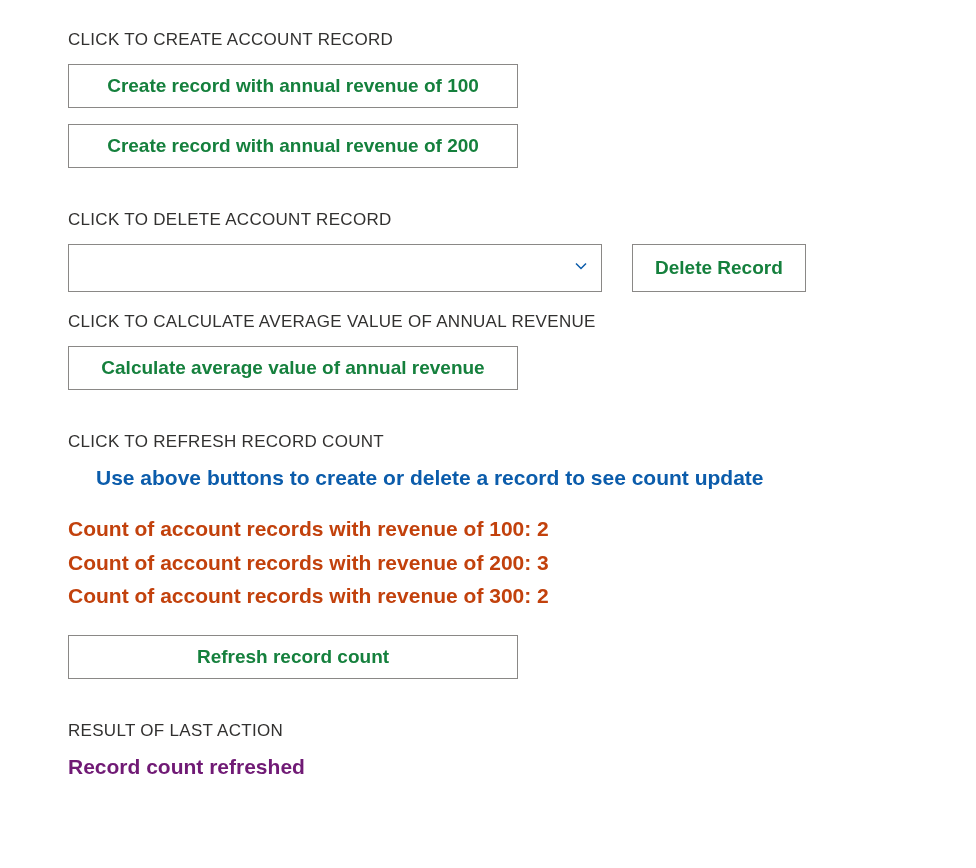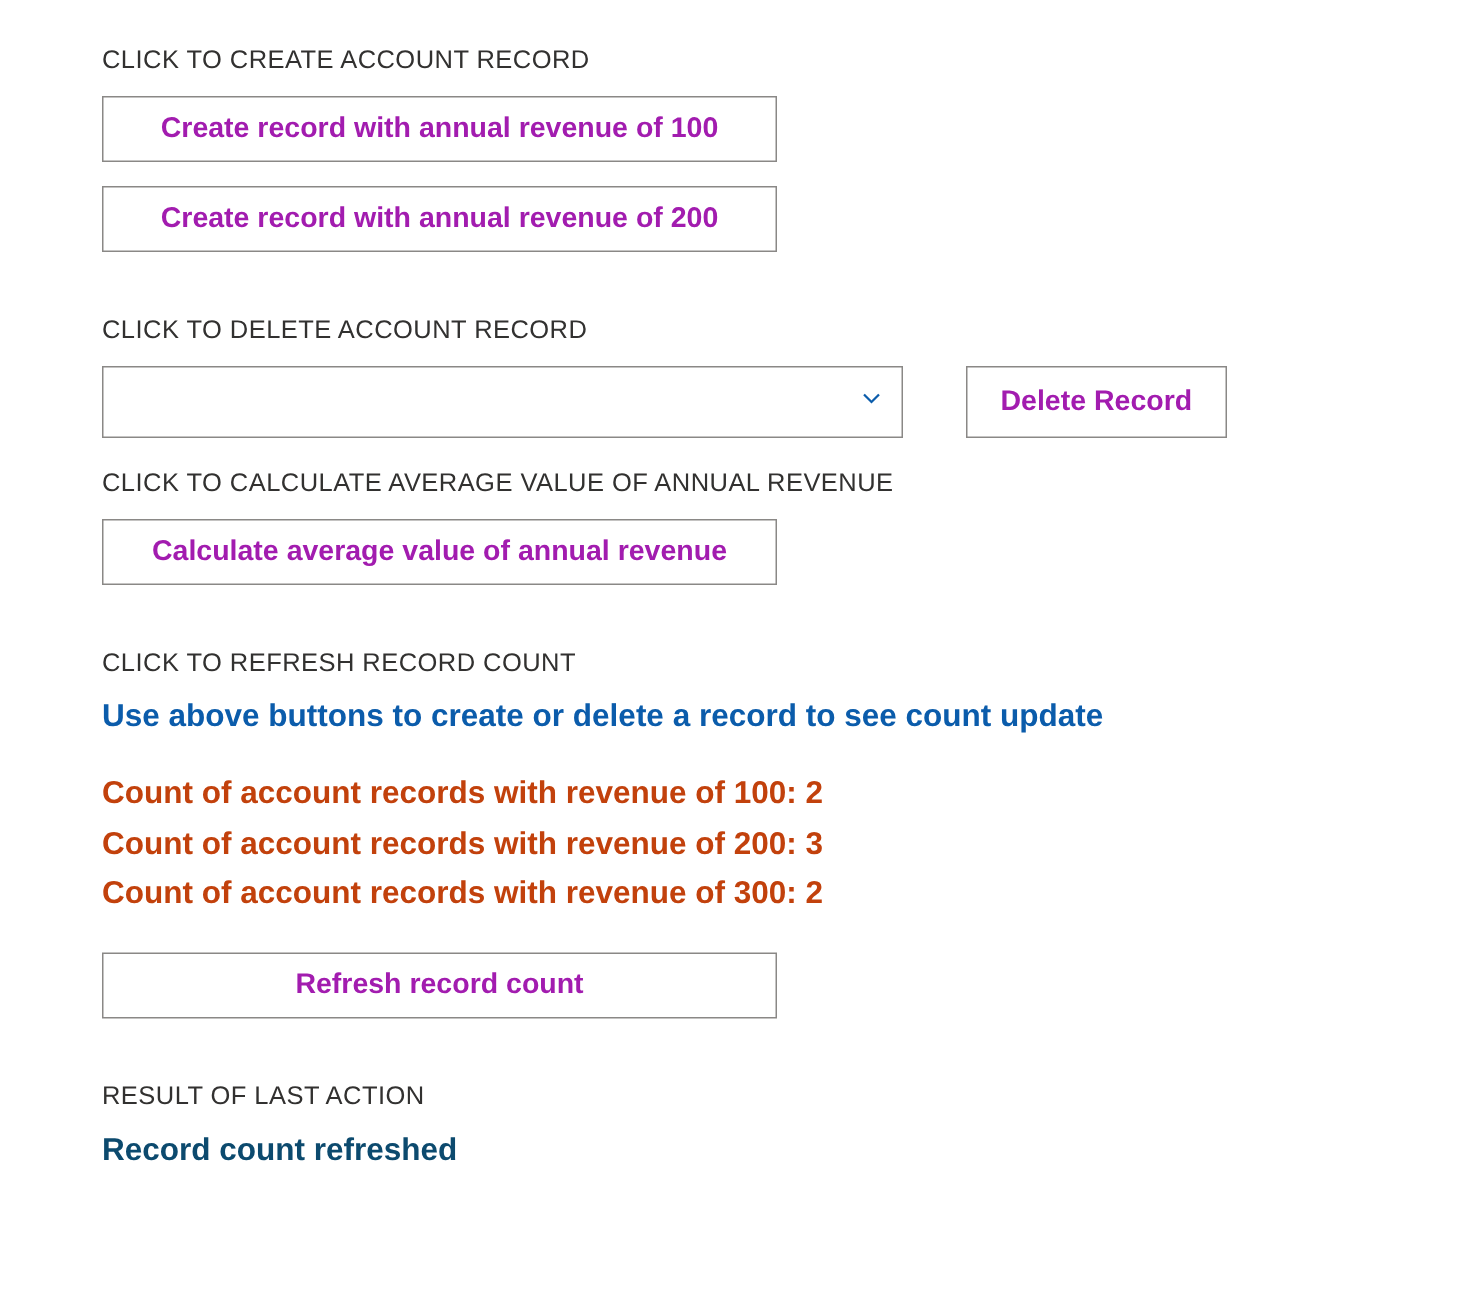--- a/index.html
+++ b/index.html
@@ -17,21 +17,21 @@
       font-size: 17px;
       font-weight: 400;
       color: #323130;
       letter-spacing: 0.3px;
       margin-bottom: 14px;
     }
     .btn {
       display: inline-block;
       border: 1px solid #8a8886;
       background: #fff;
-      color: #a21caf;
+      color: #15803d;
       font-size: 19px;
       font-weight: 600;
       padding: 10px 18px;
       cursor: pointer;
       font-family: inherit;
       text-align: center;
       min-width: 100px;
     }
     .btn-wide {
       width: 450px;
@@ -42,21 +42,21 @@
       margin-bottom: 0;
     }
     .section {
       margin-bottom: 42px;
     }
     .section-delete {
       margin-bottom: 20px;
     }
     .delete-row {
       display: flex;
-      gap: 42px;
+      gap: 30px;
       align-items: center;
     }
     .select-wrap {
       position: relative;
       width: 534px;
     }
     .select {
       width: 100%;
       height: 48px;
       border: 1px solid #8a8886;
@@ -78,32 +78,33 @@
     }
     .delete-btn {
       padding: 10px 22px;
       height: 48px;
     }
     .info-text {
       color: #0b5cab;
       font-size: 21px;
       font-weight: 600;
       margin-bottom: 22px;
+      margin-left: 28px;
     }
     .count-line {
       color: #c2410c;
       font-size: 21px;
       font-weight: 600;
       line-height: 1.6;
     }
     .count-block {
       margin-bottom: 22px;
     }
     .result-text {
-      color: #0c4a6e;
+      color: #701a75;
       font-size: 21px;
       font-weight: 600;
     }
     .section-refresh {
       margin-bottom: 42px;
     }
     .section-result {
       margin-bottom: 0;
     }
   </style>

